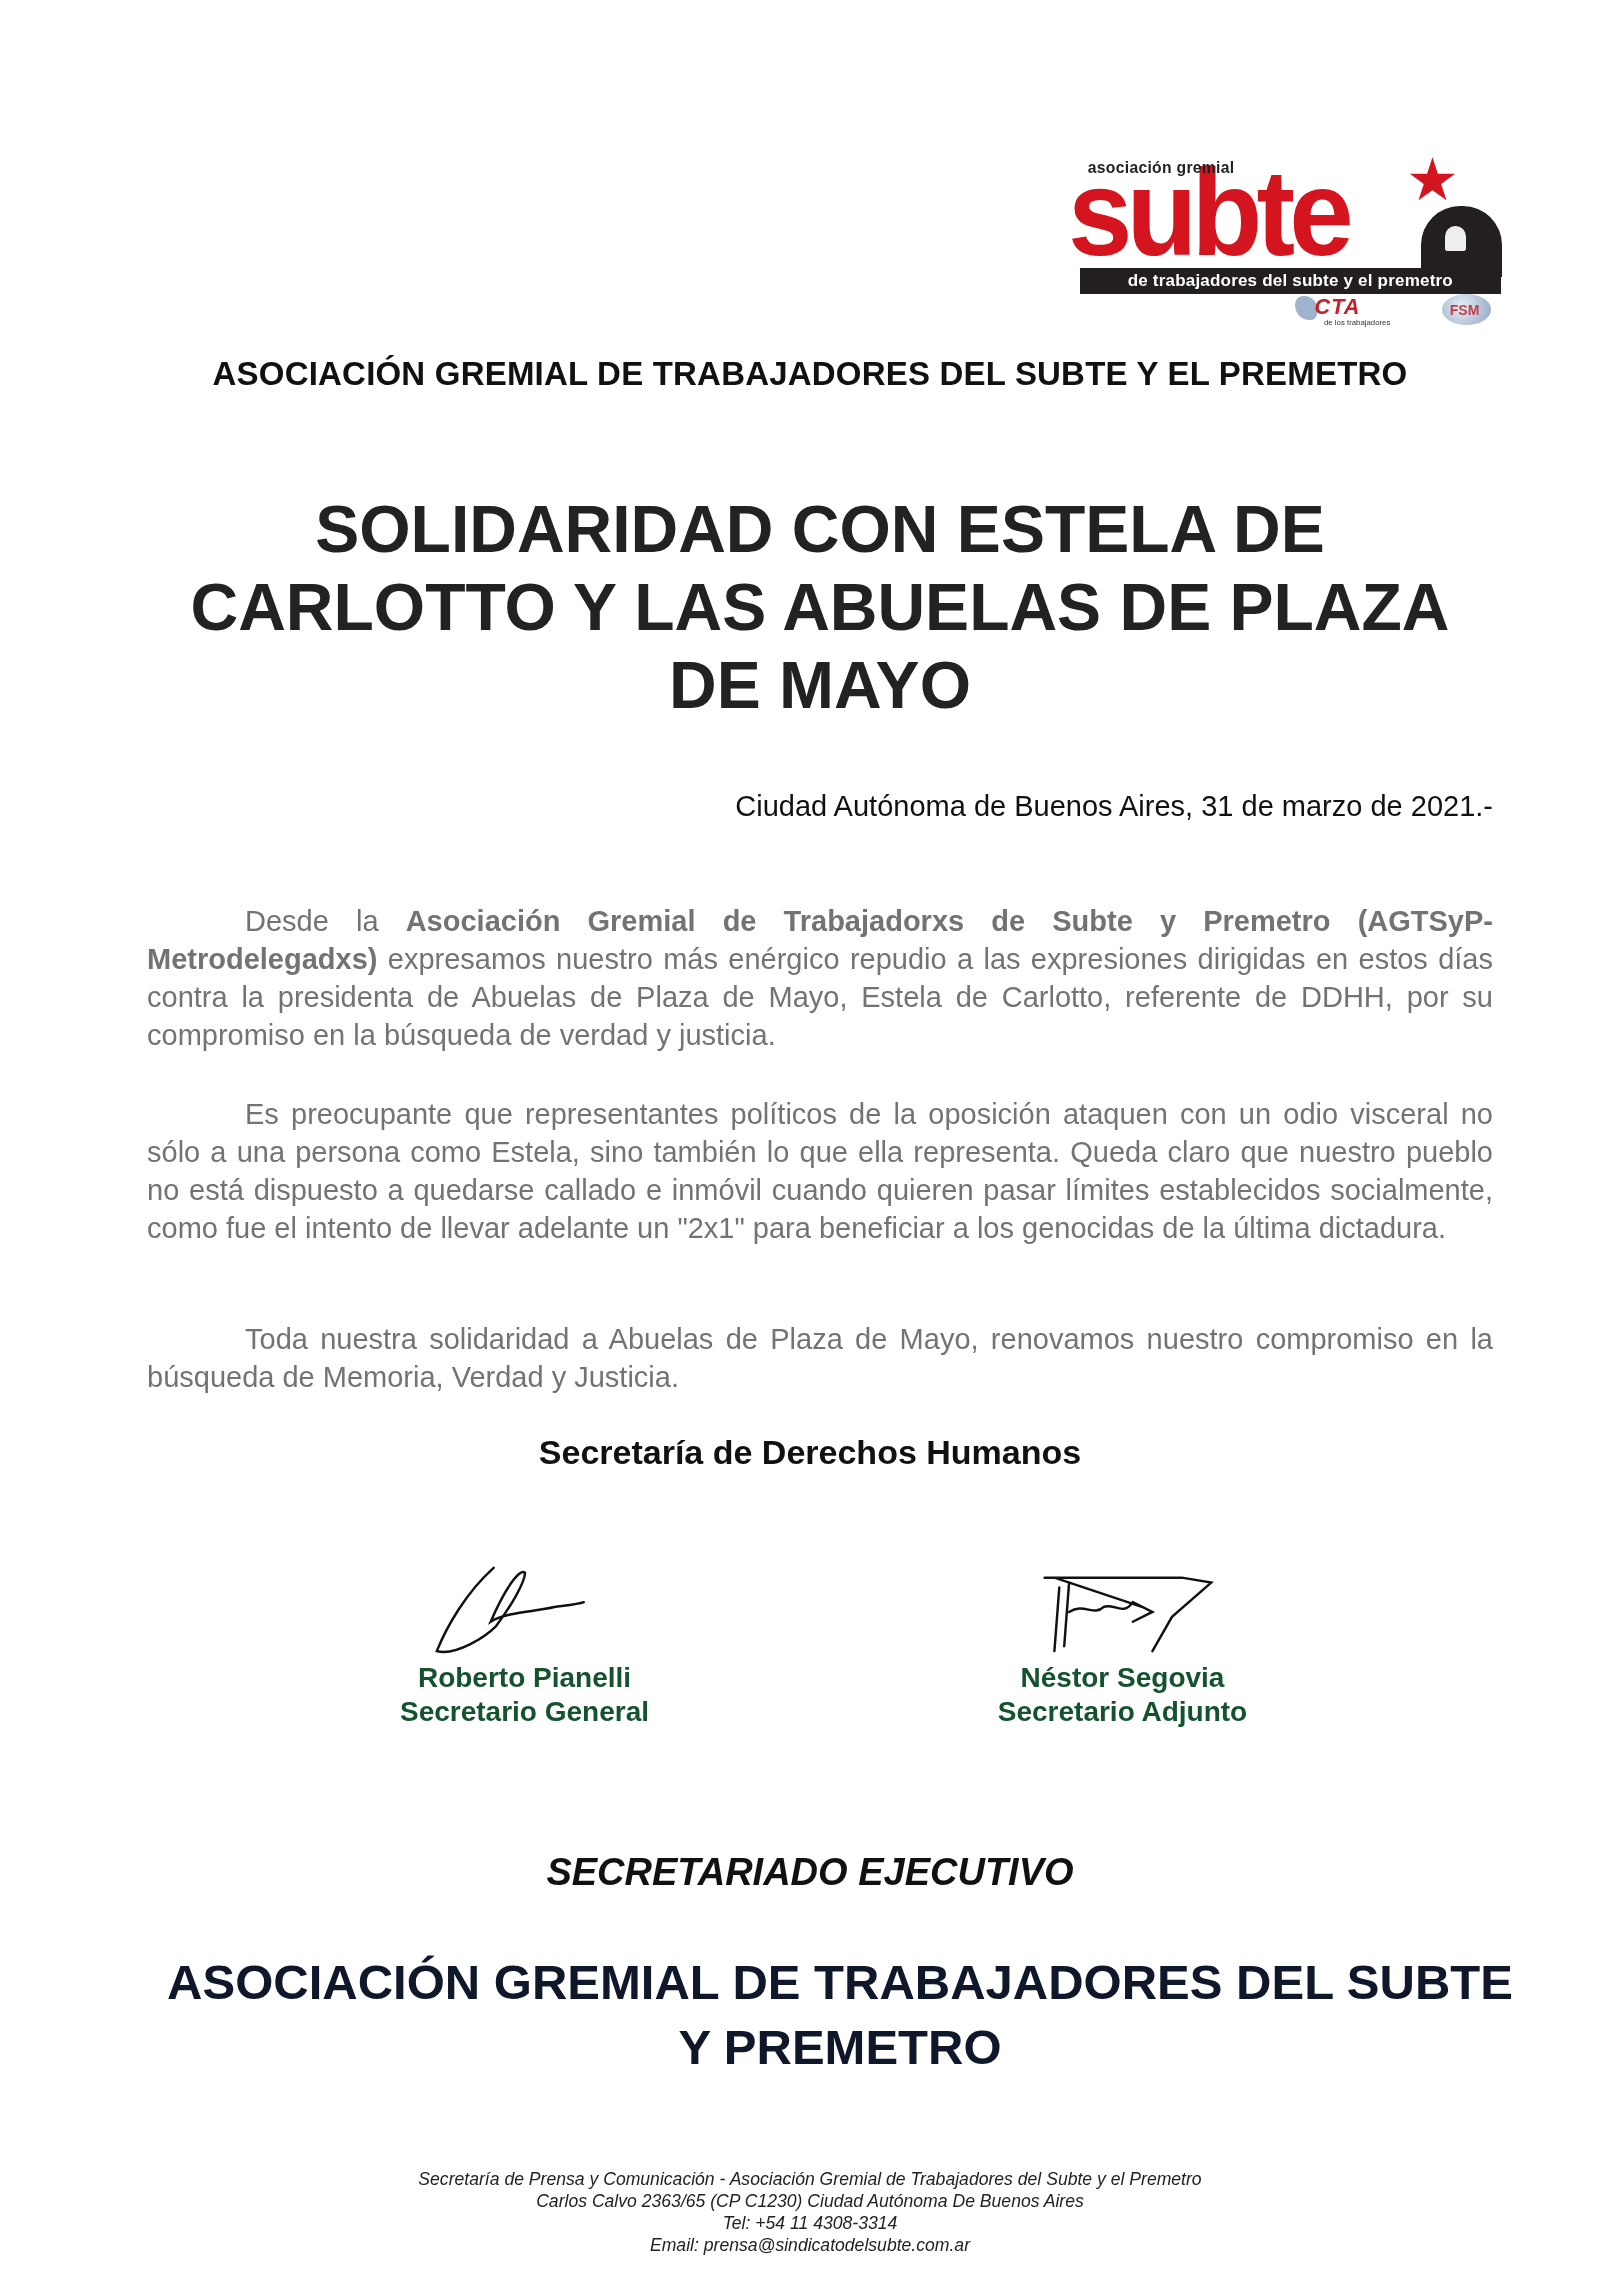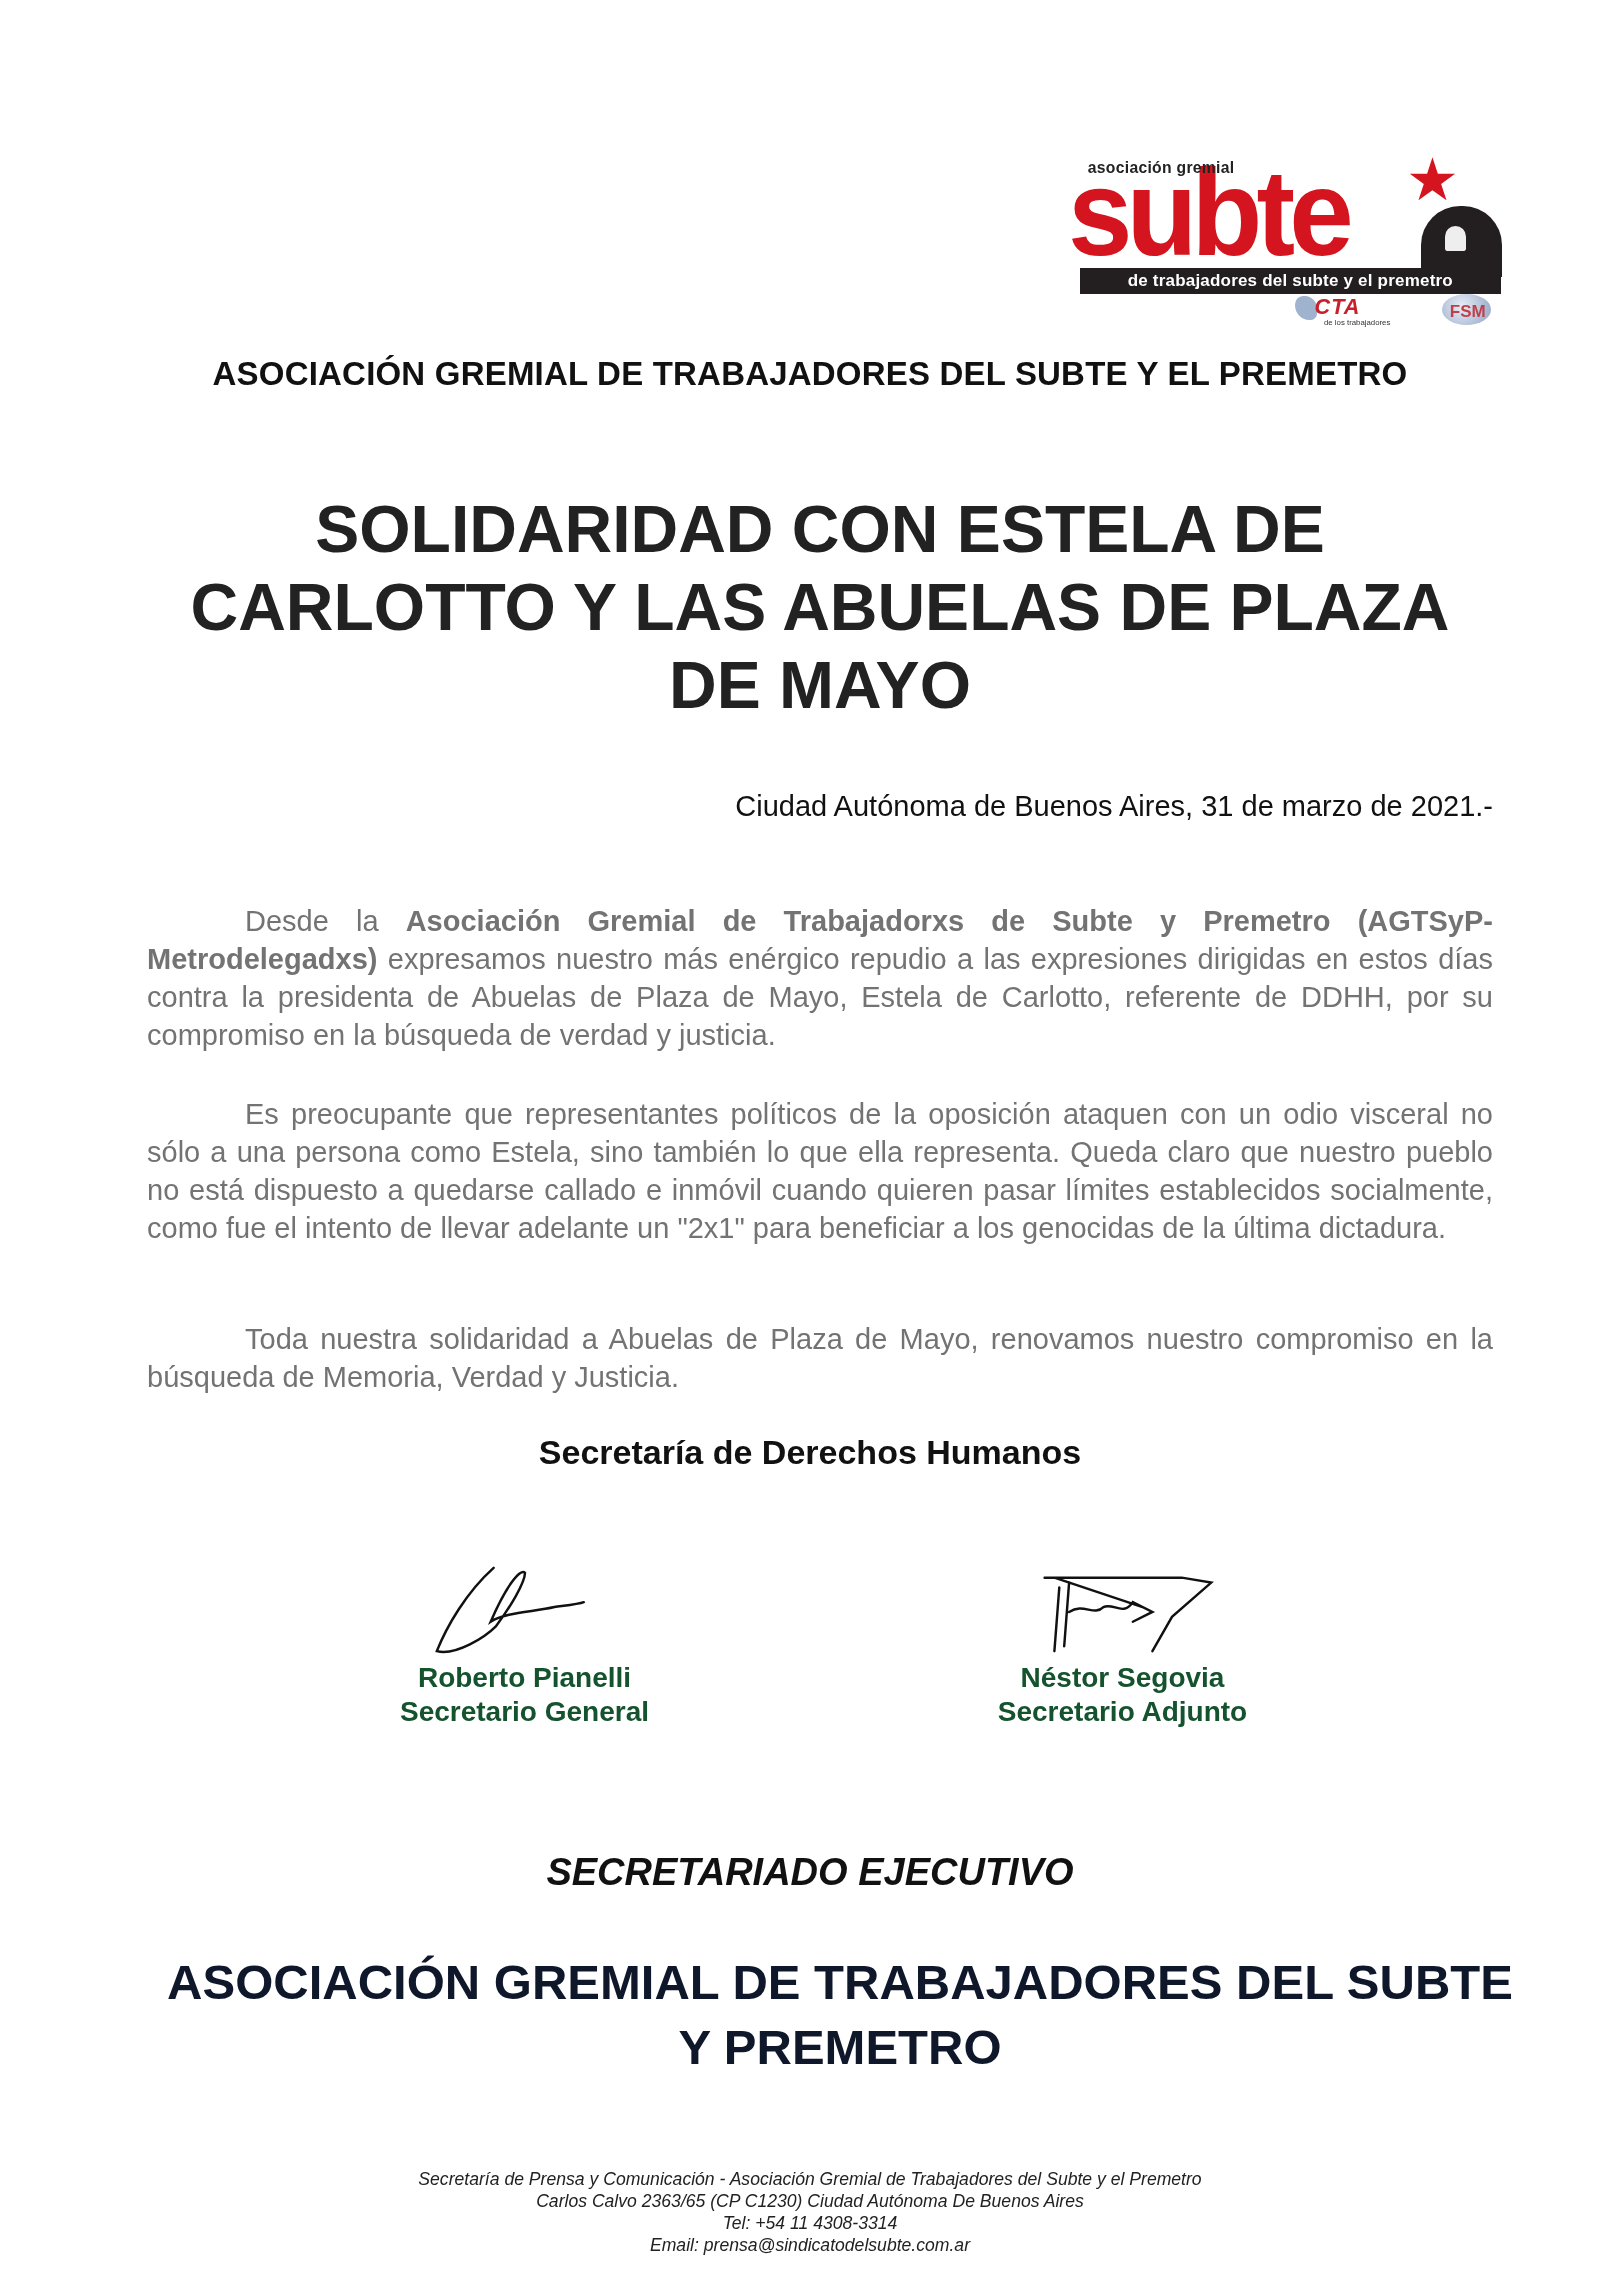--- a/index.html
+++ b/index.html
@@ -22,21 +22,21 @@
   .logo-band {
     left: 11.8px; top: 121px; width: 421px; height: 25.5px; background: #231f20;
     color: #fff; font-size: 17px; font-weight: bold; line-height: 25.5px; text-align: center;
     white-space: nowrap; letter-spacing: 0.2px;
   }
   .cta { left: 227px; top: 147px; width: 129px; height: 34px; }
   .cta-map { position:absolute; left:0; top:2px; width: 21.6px; height: 23.5px; background: #9fb3cf; border-radius: 40% 60% 30% 70%; }
   .cta-word { position:absolute; left: 19.6px; top: 0; font-size: 21.6px; font-weight: bold; font-style: italic; color: #c8202a; letter-spacing: 1px; }
   .cta-sub { position:absolute; left: 29px; top: 23.5px; font-size: 7.8px; color:#333; white-space: nowrap; }
   .fsm { left: 374px; top: 147px; width: 49px; height: 31px; border-radius: 50%; background: radial-gradient(circle at 40% 40%, #e8eef7, #8ea3c4); }
-  .fsm span { position:absolute; left: 7.8px; top: 7.8px; font-size: 17px; font-weight: bold; color:#c0404a; }
+  .fsm span { position:absolute; left: 7.8px; top: 7.8px; font-size: 14px; font-weight: bold; color:#c0404a; }
 
   
   .org-header {
     left: 0; width: 1620px; top: 355px; text-align: center;
     font-size: 33px; font-weight: bold; color: #111; letter-spacing: 0.2px;
   }
   .main-title {
     left: 147px; width: 1346px; top: 490px; text-align: center;
     font-size: 66px; font-weight: bold; line-height: 78px; color: #222;
   }

